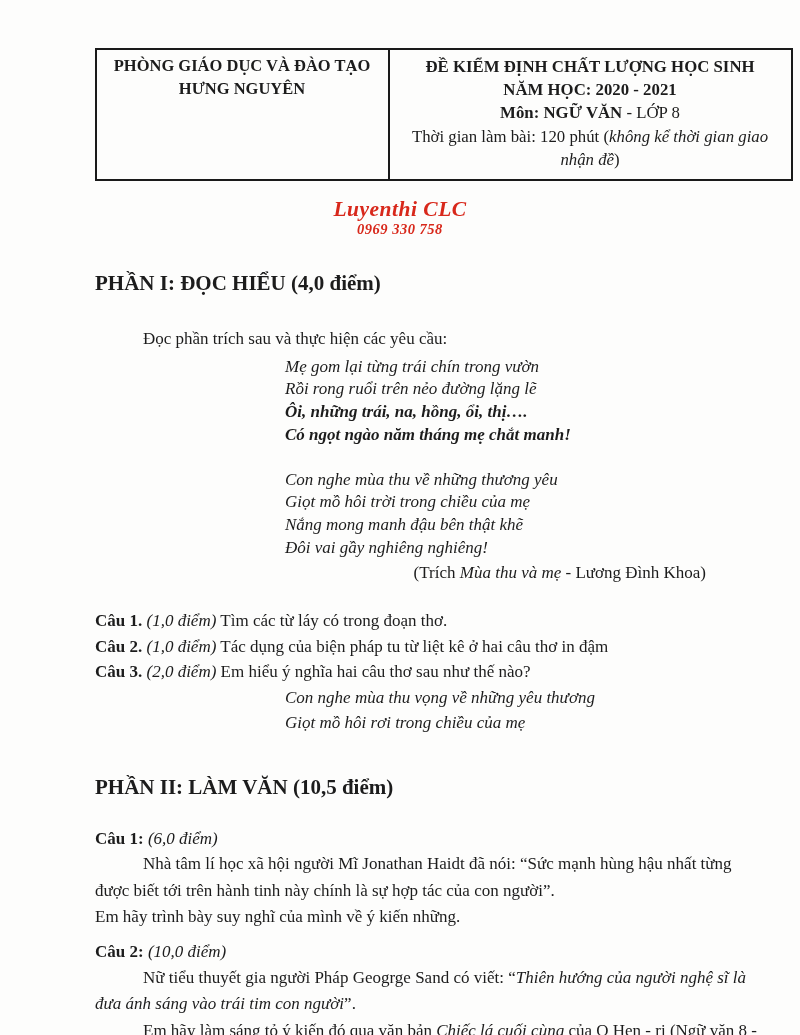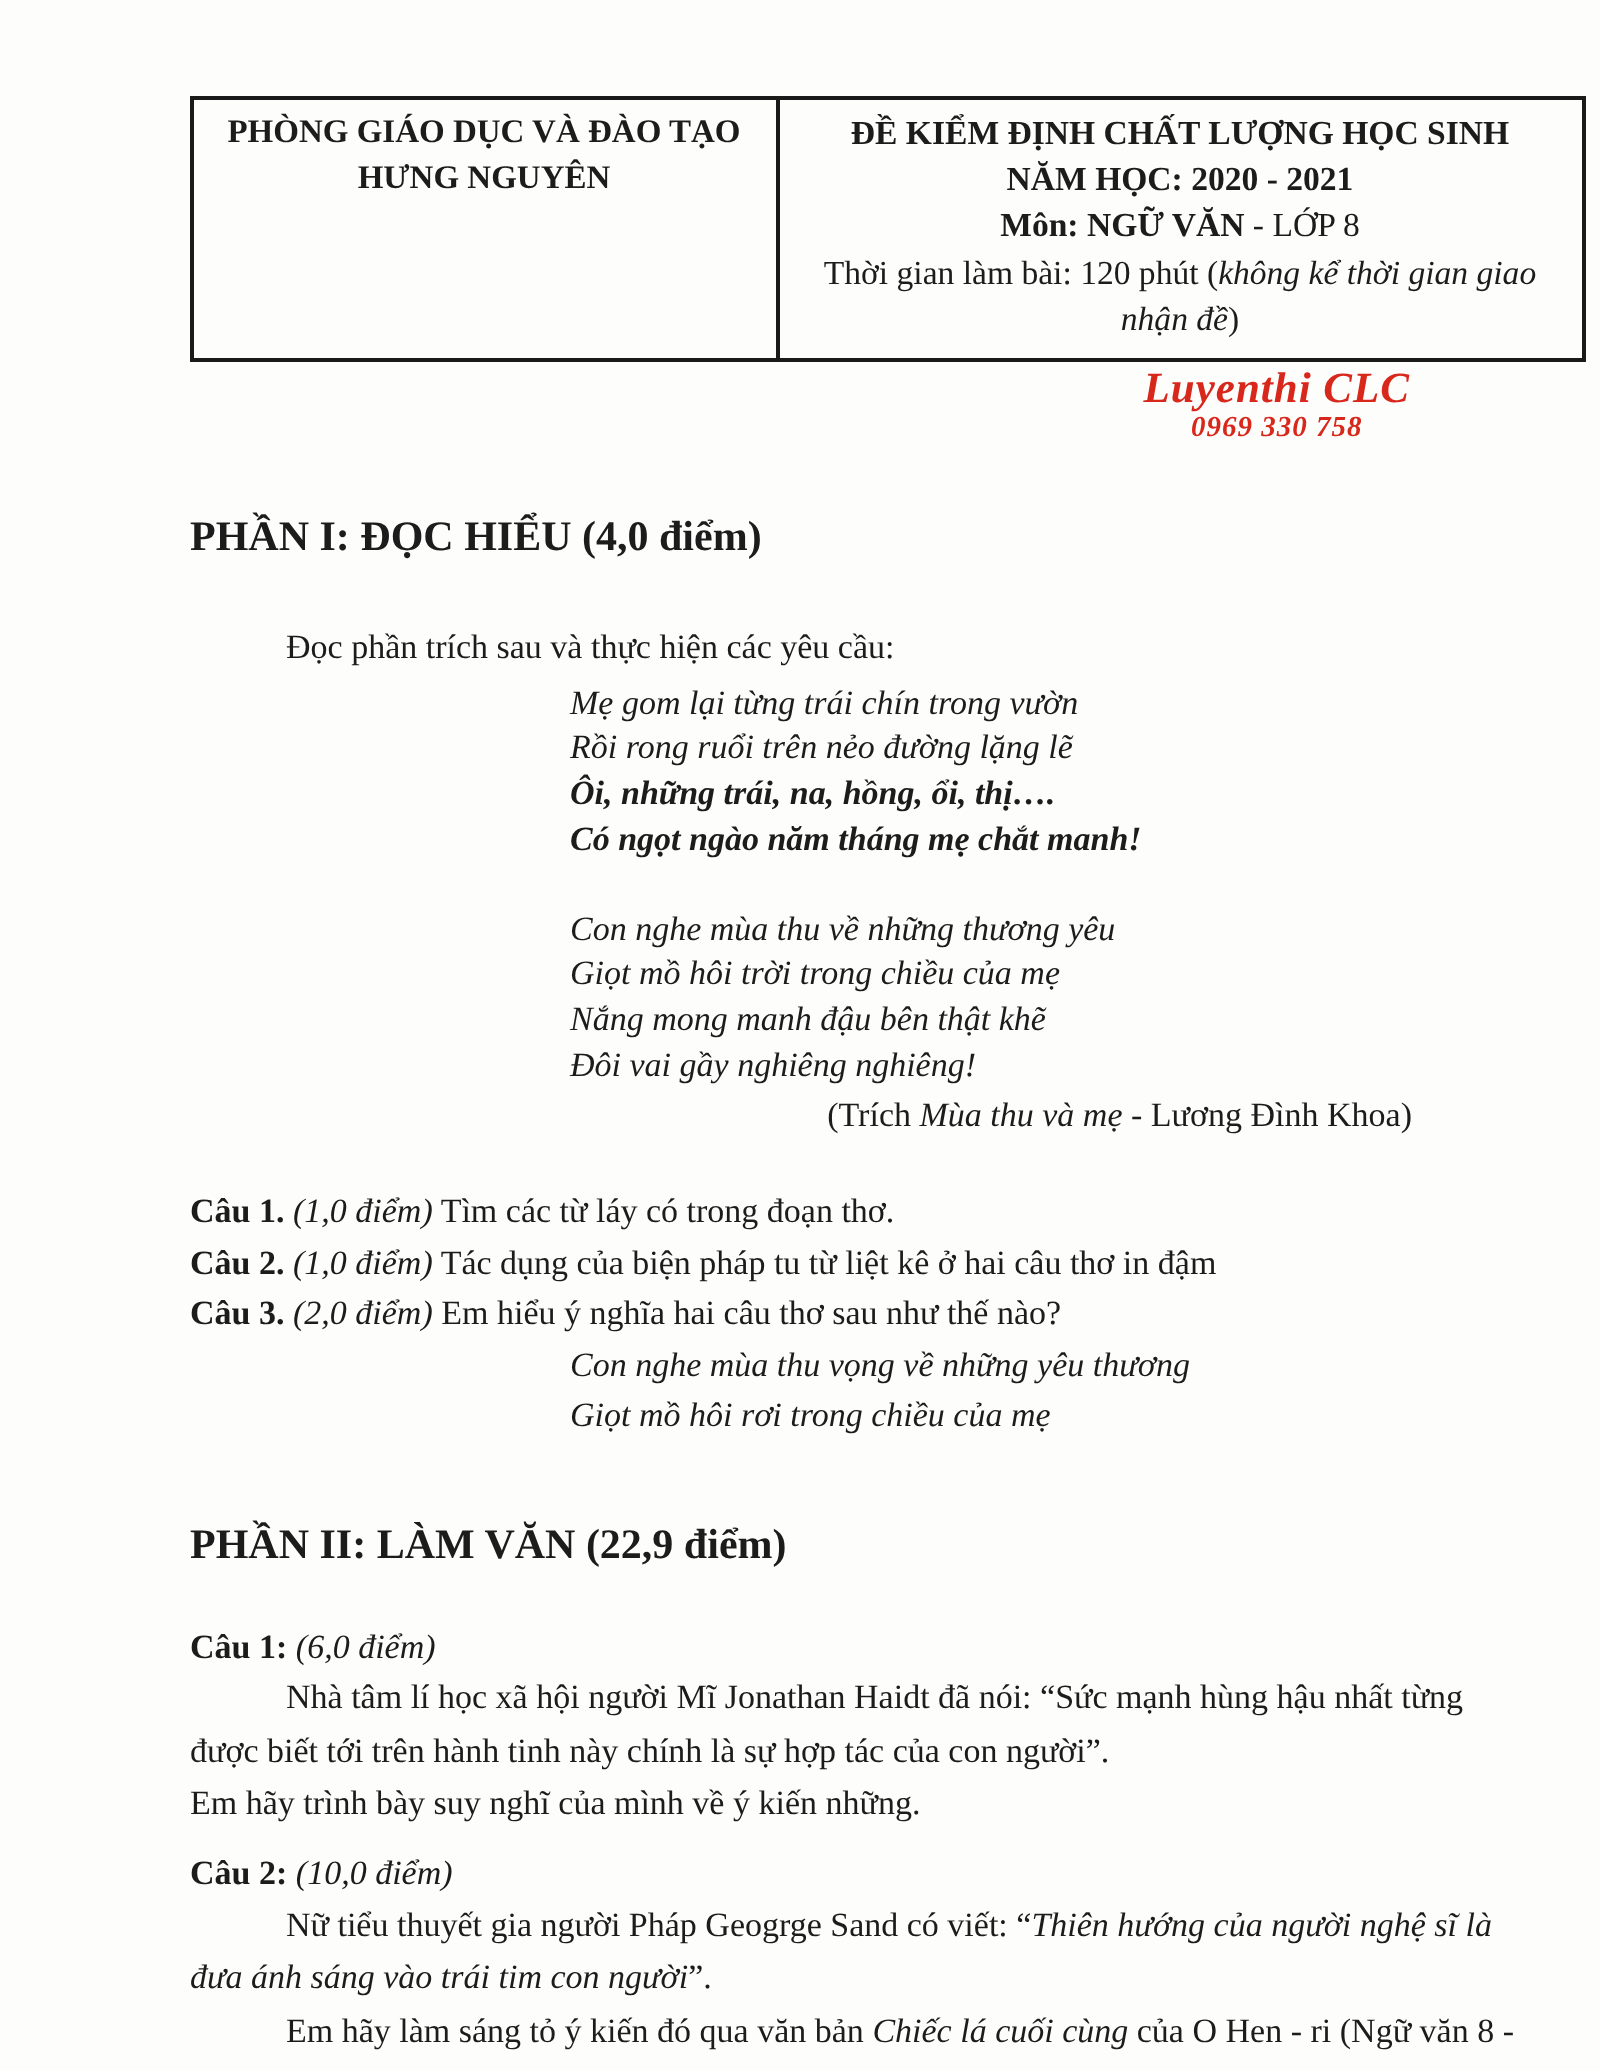--- a/index.html
+++ b/index.html
@@ -32,23 +32,23 @@
     line-height:1.38;
   }
   td.hdr-left{width:276px;font-weight:bold;font-size:16.5px;}
   td.hdr-right{font-size:16.8px;}
   .hdr-line{display:block;}
   .b{font-weight:bold;text-align:center;}
   .i{font-style:italic;}
   
   .logo-row{
     width:610px;
-    margin-top:3px;
+    margin-top:18px;
     display:flex;
-    justify-content:flex-end;
+    justify-content:center;
   }
   .logo{
     text-align:center;
     font-weight:bold;
     font-style:italic;
     line-height:1.0;
   }
   .logo-name{font-size:21.5px;letter-spacing:.5px;}
   .logo-phone{font-size:14.5px;margin-top:2px;letter-spacing:.5px;}
   
@@ -122,21 +122,21 @@
     <div class="attribution"><span>(Trích </span><span class="i">Mùa thu và mẹ</span><span> - Lương Đình Khoa)</span></div>
 
     <div class="questions">
       <div class="q-line"><span class="b">Câu 1.</span> <span class="i">(1,0 điểm)</span> <span>Tìm các từ láy có trong đoạn thơ.</span></div>
       <div class="q-line"><span class="b">Câu 2.</span> <span class="i">(1,0 điểm)</span> <span>Tác dụng của biện pháp tu từ liệt kê ở hai câu thơ in đậm</span></div>
       <div class="q-line"><span class="b">Câu 3.</span> <span class="i">(2,0 điểm)</span> <span>Em hiểu ý nghĩa hai câu thơ sau như thế nào?</span></div>
       <div class="q-quote">Con nghe mùa thu vọng về những yêu thương</div>
       <div class="q-quote">Giọt mồ hôi rơi trong chiều của mẹ</div>
     </div>
 
-    <p class="section-heading p2-heading">PHẦN II: LÀM VĂN (22,9 điểm)</p>
+    <p class="section-heading p2-heading">PHẦN II: LÀM VĂN (10,5 điểm)</p>
 
     <div class="cau-block">
       <div class="cau-label-line"><span class="b">Câu 1:</span> <span class="i">(6,0 điểm)</span></div>
       <p class="para">Nhà tâm lí học xã hội người Mĩ Jonathan Haidt đã nói: “Sức mạnh hùng hậu nhất từng được biết tới trên hành tinh này chính là sự hợp tác của con người”.</p>
       <p class="para no-indent">Em hãy trình bày suy nghĩ của mình về ý kiến những.</p>
     </div>
 
     <div class="cau-block cau2-block">
       <div class="cau-label-line"><span class="b">Câu 2:</span> <span class="i">(10,0 điểm)</span></div>
       <p class="para"><span>Nữ tiểu thuyết gia người Pháp Geogrge Sand có viết: “</span><span class="i">Thiên hướng của người nghệ sĩ là đưa ánh sáng vào trái tim con người</span><span>”.</span></p>

